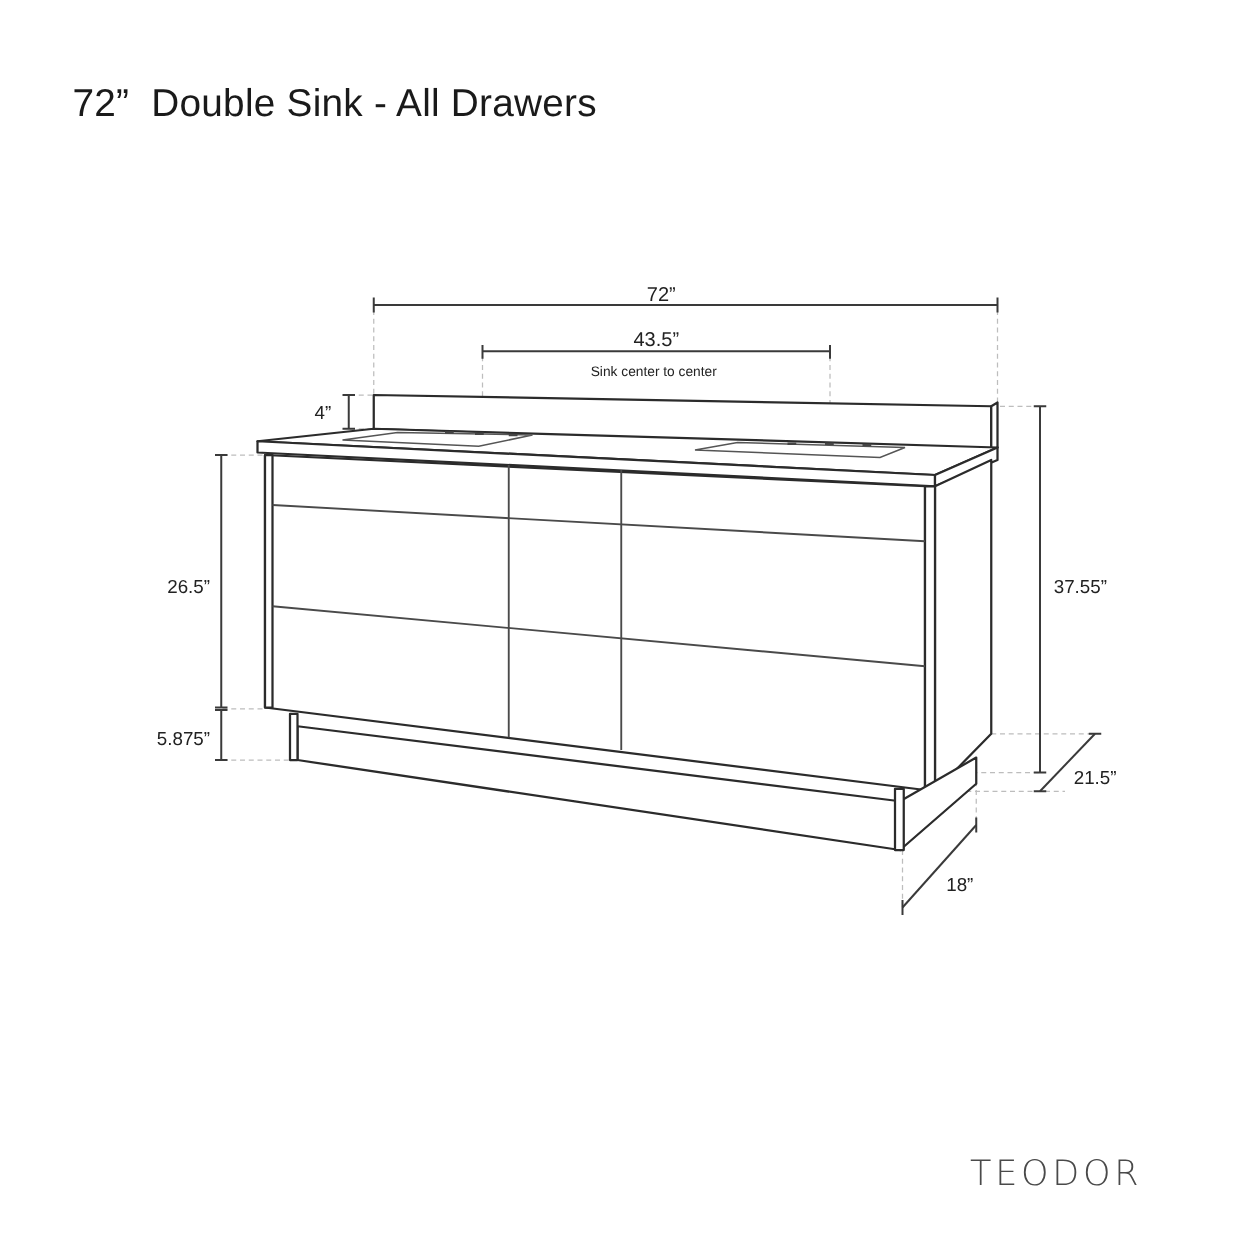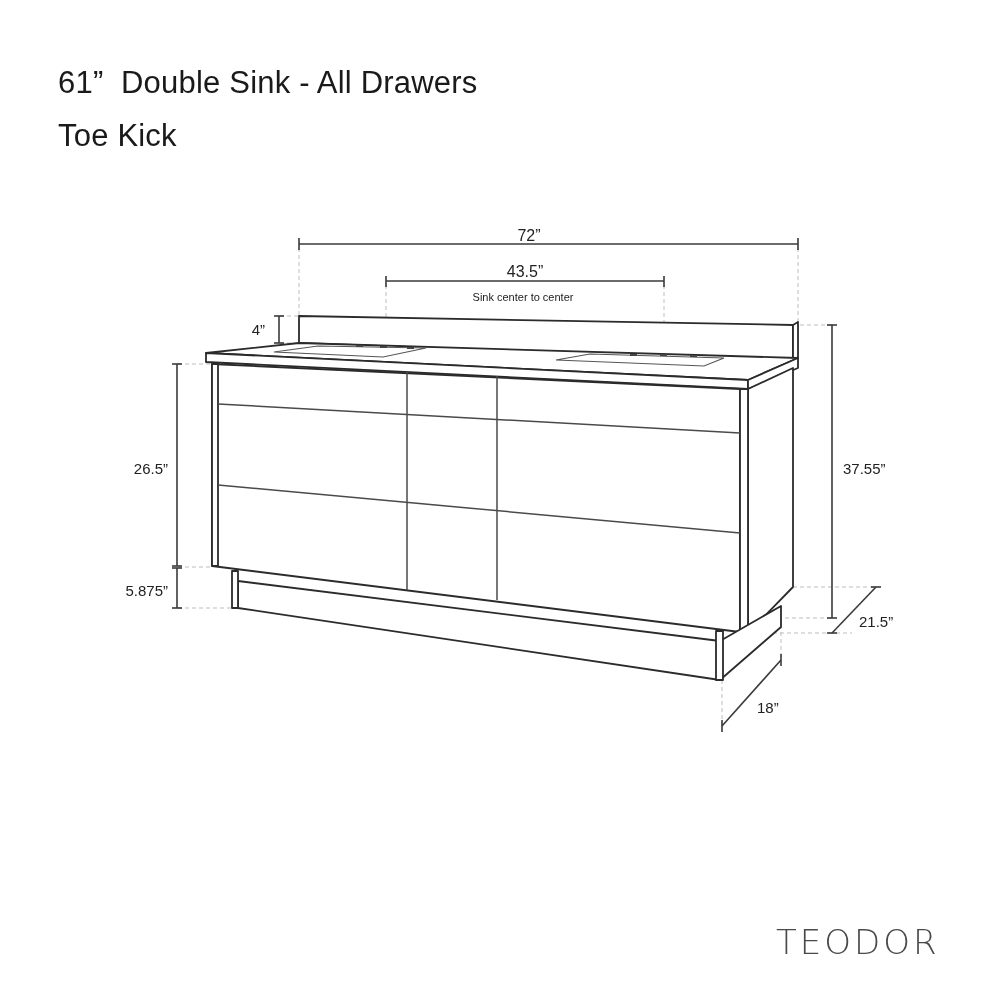--- a/index.html
+++ b/index.html
@@ -2,29 +2,28 @@
 <html><head>
   <meta charset="utf-8">
   <style>
     html, body { margin: 0; padding: 0; background: #ffffff; }
     body { width: 1000px; height: 1000px; position: relative; overflow: hidden;
            font-family: "Liberation Sans", "DejaVu Sans", sans-serif; color: #1a1a1a; }
     .title-block { position: absolute; left: 58px; top: 56px; }
     .title-line { font-size: 31px; line-height: 53px; letter-spacing: 0.2px; color: #1a1a1a; white-space: pre; }
     svg.drawing { position: absolute; left: 0; top: 0; width: 1000px; height: 1000px; }
     .dim-text { font-family: "Liberation Sans", "DejaVu Sans", sans-serif; fill: #222; }
-    .logo { position: absolute; left: 776px; top: 922px; font-size: 34px; letter-spacing: 3px;
+    .logo { position: absolute; left: 776px; top: 922px; font-size: 28px; letter-spacing: 3px;
             font-weight: 300; color: #4a4a4a; font-family: "DejaVu Sans", sans-serif; }
   </style>
 </head>
 <body>
 
 <div class="title-block">
-  <div class="title-line">61”  Double Sink - All Drawers</div>
-  <div class="title-line">Toe Kick</div>
+  <div class="title-line">72”  Double Sink - All Drawers</div>
 </div>
 
 <svg class="drawing" viewBox="0 0 1000 1000">
 
   <g stroke="#bdbdbd" stroke-width="1" stroke-dasharray="4 3" fill="none">
     <line x1="299" y1="248" x2="299" y2="318"></line>
     <line x1="798" y1="248" x2="798" y2="322"></line>
     <line x1="386" y1="285" x2="386" y2="345"></line>
     <line x1="664" y1="285" x2="664" y2="352"></line>
     <line x1="280" y1="316" x2="299" y2="316"></line>

